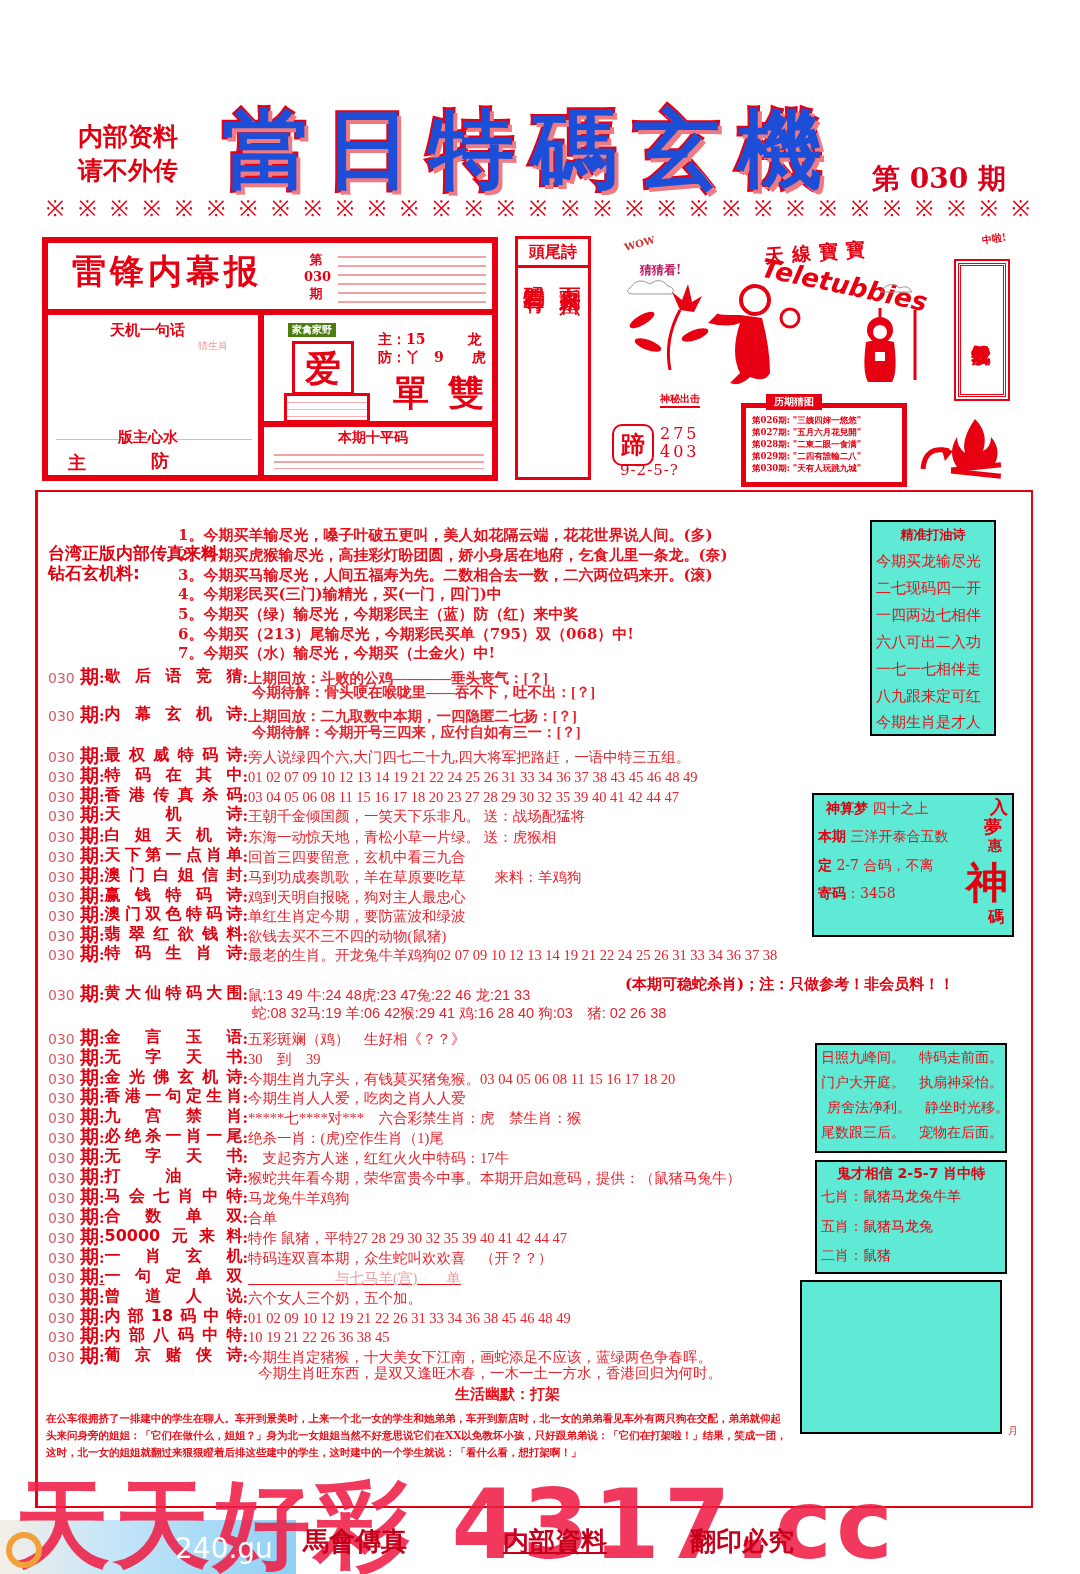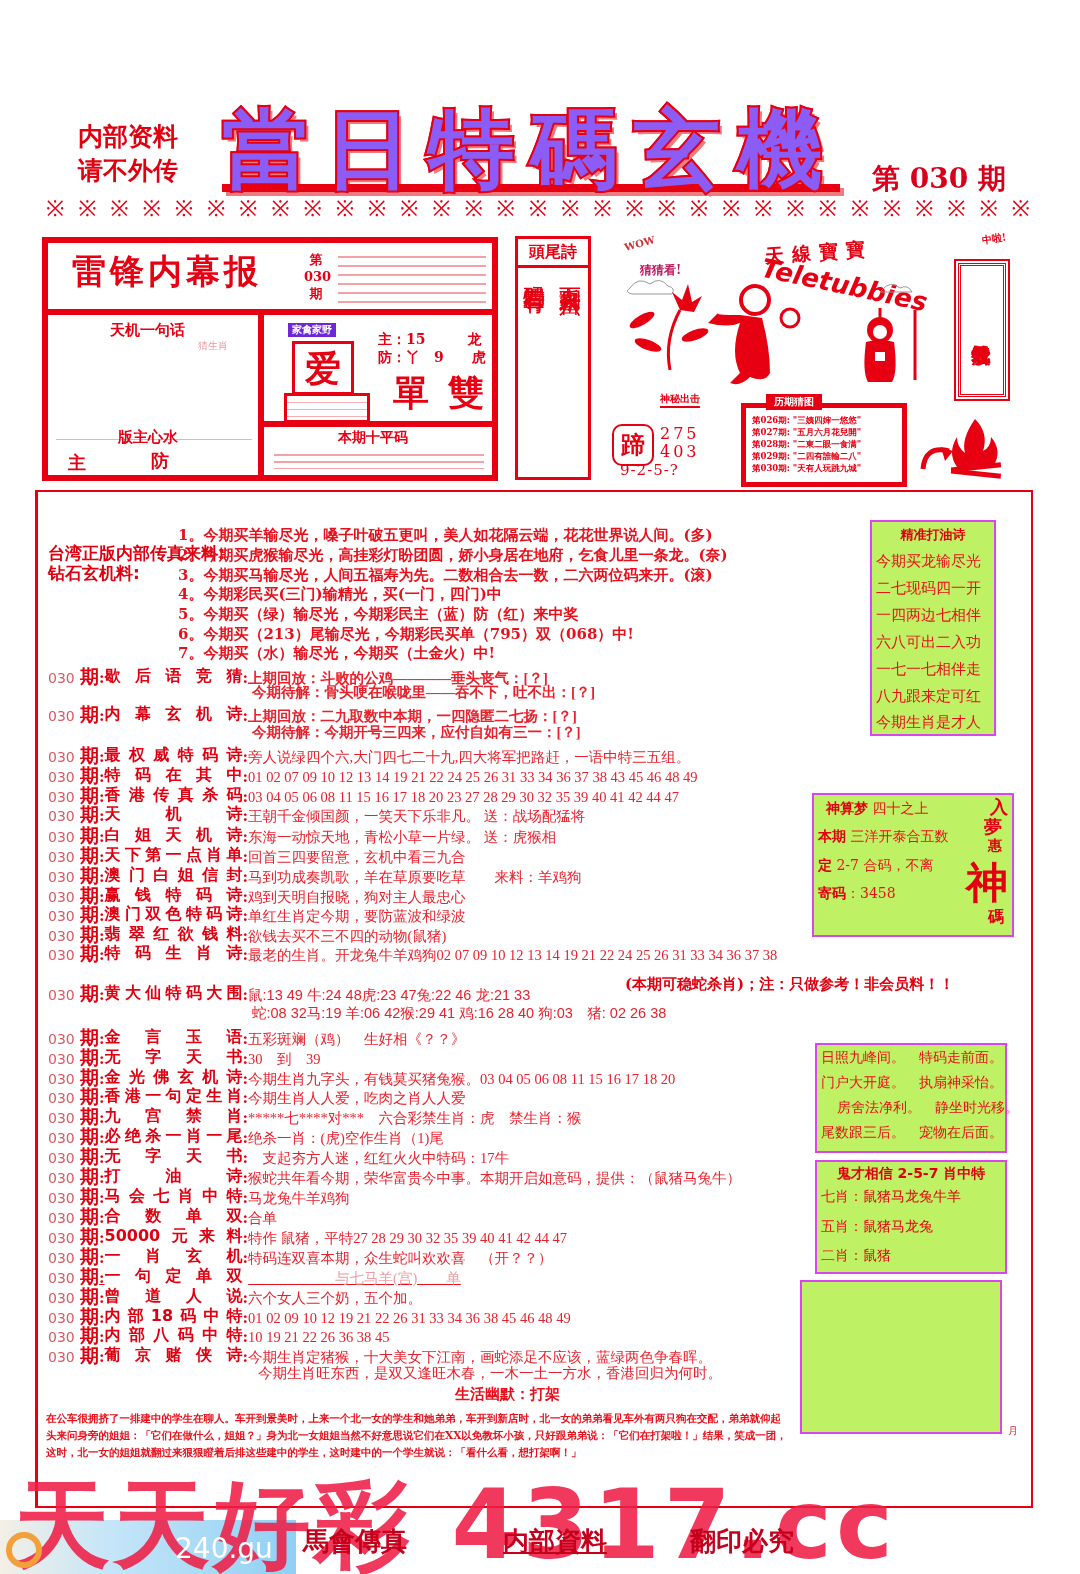--- a/index.html
+++ b/index.html
@@ -1,32 +1,32 @@
 <!DOCTYPE html>
 <html><head>
 <meta charset="utf-8">
 <style>
   html,body{margin:0;padding:0;background:#fff;}
   body{width:1080px;height:1574px;position:relative;overflow:hidden;font-family:"DejaVu Serif",serif;color:#e8111b;}
   .abs{position:absolute;}
   
   .notice{left:78px;top:120px;font-family:"DejaVu Sans",sans-serif;font-weight:bold;font-size:25px;line-height:34px;color:#e00010;}
-  .title{left:222px;top:92px;font-family:"DejaVu Sans",sans-serif;font-weight:bold;font-size:86px;letter-spacing:17px;color:#8b5cf6;-webkit-text-stroke:4px #e60012;paint-order:stroke fill;text-shadow:4px 4px 0 #f07a80;white-space:nowrap;text-decoration:underline;}
+  .title{left:222px;top:92px;font-family:"DejaVu Sans",sans-serif;font-weight:bold;font-size:86px;letter-spacing:17px;color:#1d4ed8;-webkit-text-stroke:4px #e60012;paint-order:stroke fill;text-shadow:4px 4px 0 #f07a80;white-space:nowrap;}
   .issue{left:872px;top:160px;font-family:"DejaVu Serif",serif;font-weight:bold;font-size:28px;color:#d8001a;white-space:nowrap;}
   .stars{left:46px;top:196px;width:984px;font-size:22px;line-height:26px;color:#e60012;text-align:justify;text-align-last:justify;white-space:nowrap;}
   
   .lf{left:42px;top:237px;width:444px;height:232px;border:6px solid #e60012;}
   .band-h{position:absolute;background:#e60012;height:6px;}
   .band-v{position:absolute;background:#e60012;width:6px;}
   .lf-title{left:24px;top:6px;font-family:"DejaVu Sans",sans-serif;font-weight:bold;font-size:34px;letter-spacing:4px;color:#e60012;white-space:nowrap;}
   .lf-issue{left:256px;top:8px;width:24px;font-size:13px;line-height:17px;text-align:center;color:#e60012;font-weight:bold;}
   .tiny-lines{left:290px;top:8px;width:148px;height:54px;background:repeating-linear-gradient(#fff 0 5px,#f3a3a8 5px 7px,#fff 7px 9px);}
   .lf-sub{font-family:"DejaVu Sans",sans-serif;font-weight:bold;font-size:15px;color:#e60012;white-space:nowrap;}
   .ai-box{left:244px;top:98px;width:56px;height:48px;border:3px solid #e60012;font-size:36px;line-height:48px;text-align:center;font-weight:bold;color:#e60012;}
-  .ai-sticker{left:240px;top:80px;background:#6d28d9;color:#fff;font-size:10px;padding:0 4px;font-weight:bold;white-space:nowrap;}
+  .ai-sticker{left:240px;top:80px;background:#4d7c0f;color:#fff;font-size:10px;padding:0 4px;font-weight:bold;white-space:nowrap;}
   .mini-box{left:236px;top:150px;width:80px;height:24px;border:3px solid #e60012;background:repeating-linear-gradient(#fff 0 6px,#f5b0b4 6px 7px);}
   .zf{font-size:14px;color:#e60012;white-space:nowrap;font-weight:bold;}
   .ds{font-family:"DejaVu Sans",sans-serif;font-weight:bold;font-size:36px;color:#e60012;}
   
   .poem{left:515px;top:236px;width:70px;height:238px;border:3px solid #e60012;}
   .poem-title{left:0;top:0;width:70px;height:26px;border-bottom:3px solid #e60012;font-family:"DejaVu Sans",sans-serif;font-weight:bold;font-size:16px;text-align:center;line-height:26px;color:#e60012;}
   .poem-col{writing-mode:vertical-rl;font-family:"DejaVu Sans",sans-serif;font-size:22px;line-height:24px;letter-spacing:-1px;color:#e60012;top:36px;}
   
   .tele-title{left:765px;top:240px;font-family:"DejaVu Sans",sans-serif;font-weight:bold;font-size:19px;letter-spacing:8px;color:#e60012;transform:rotate(-4deg);white-space:nowrap;}
   .tele-brand{left:760px;top:270px;font-family:"DejaVu Sans",sans-serif;font-weight:bold;font-style:italic;font-size:26px;color:#e60012;transform:rotate(12deg);white-space:nowrap;}
@@ -45,21 +45,21 @@
   .qi{display:inline-block;font-family:"DejaVu Sans",sans-serif;font-weight:bold;font-size:19px;color:#e00010;margin-left:2px;}
   .sep::before{content:":";font-weight:bold;color:#e00010;font-size:15px;}
   .lab{display:inline-block;width:138px;text-align:justify;text-align-last:justify;font-family:"DejaVu Sans",sans-serif;font-weight:bold;font-size:16px;color:#e00010;vertical-align:top;}
   .txt{font-family:"Liberation Serif",serif;font-size:14.5px;color:#e8222c;}
   .txt.b{font-weight:bold;}
   .txt2{position:absolute;left:252px;font-family:"Liberation Serif",serif;font-size:14.5px;line-height:20px;color:#e8222c;white-space:nowrap;}
   .txt2.b{font-weight:bold;}
   .note{left:625px;top:975px;font-weight:bold;font-size:15px;color:#e00010;white-space:nowrap;}
   .humor-t{left:455px;top:1385px;font-size:15px;font-weight:bold;color:#e8111b;white-space:nowrap;}
   .humor{left:46px;top:1410px;width:745px;font-size:10.5px;line-height:17px;color:#e8111b;font-weight:bold;}
-  .box{position:absolute;border:2px solid #d946ef;background:#bef264;}
+  .box{position:absolute;border:2px solid #000000;background:#5eead4;}
   .bl{position:absolute;font-size:15px;color:#e8111b;white-space:nowrap;}
   .bk{font-family:"DejaVu Sans",sans-serif;font-weight:bold;color:#e00010;}
   .dream-side{position:absolute;font-family:"DejaVu Sans",sans-serif;font-weight:bold;color:#e00010;}
   
   .wm{left:14px;top:1462px;font-family:"DejaVu Sans",sans-serif;font-weight:bold;font-size:96px;letter-spacing:4px;color:rgba(238,30,70,0.88);white-space:nowrap;z-index:5;}
   .logo-box{left:0;top:1520px;width:296px;height:54px;background:linear-gradient(90deg,#f4efe6 0%,#c7e6f8 35%,#8fd0f4 100%);z-index:4;}
   .logo-circle{left:6px;top:1532px;width:36px;height:36px;border-radius:50%;border:6px solid #f2a03c;box-sizing:border-box;z-index:6;}
   .logo-text{left:175px;top:1532px;font-family:"DejaVu Sans",sans-serif;font-size:28px;color:#fff;z-index:6;white-space:nowrap;}
   .fitem{top:1524px;font-family:"DejaVu Sans",sans-serif;font-weight:bold;font-size:26px;color:#c4001a;white-space:nowrap;z-index:6;}
 </style>
@@ -260,21 +260,21 @@
   <div class="dream-side" style="left:176px;top:0px;font-size:18px;">入</div>
   <div class="dream-side" style="left:170px;top:20px;font-size:18px;">夢</div>
   <div class="dream-side" style="left:174px;top:42px;font-size:14px;">惠</div>
   <div class="dream-side" style="left:152px;top:60px;font-size:42px;">神</div>
   <div class="dream-side" style="left:174px;top:112px;font-size:16px;">碼</div>
 </div>
 
 <div class="box" style="left:815px;top:1043px;width:188px;height:106px;">
   <div class="bl" style="left:4px;top:4px;font-size:14px;">日照九峰间。　特码走前面。</div>
   <div class="bl" style="left:4px;top:29px;font-size:14px;">门户大开庭。　执扇神采怡。</div>
-  <div class="bl" style="left:20px;top:54px;font-size:14px;">房舍法净利。　静坐时光移。</div>
+  <div class="bl" style="left:10px;top:54px;font-size:14px;">房舍法净利。　静坐时光移。</div>
   <div class="bl" style="left:4px;top:79px;font-size:14px;">尾数跟三后。　宠物在后面。</div>
 </div>
 
 <div class="box" style="left:815px;top:1160px;width:188px;height:110px;">
   <div class="bl bk" style="left:0;width:188px;text-align:center;top:3px;font-size:14px;">鬼才相信 2-5-7 肖中特</div>
   <div class="bl" style="left:4px;top:26px;font-size:14px;"><span>七肖：</span><span class="bk" style="font-weight:normal">鼠猪马龙兔牛羊</span></div>
   <div class="bl" style="left:4px;top:56px;font-size:14px;"><span>五肖：</span><span class="bk" style="font-weight:normal">鼠猪马龙兔</span></div>
   <div class="bl" style="left:4px;top:85px;font-size:14px;"><span>二肖：</span><span class="bk" style="font-weight:normal">鼠猪</span></div>
 </div>
 

